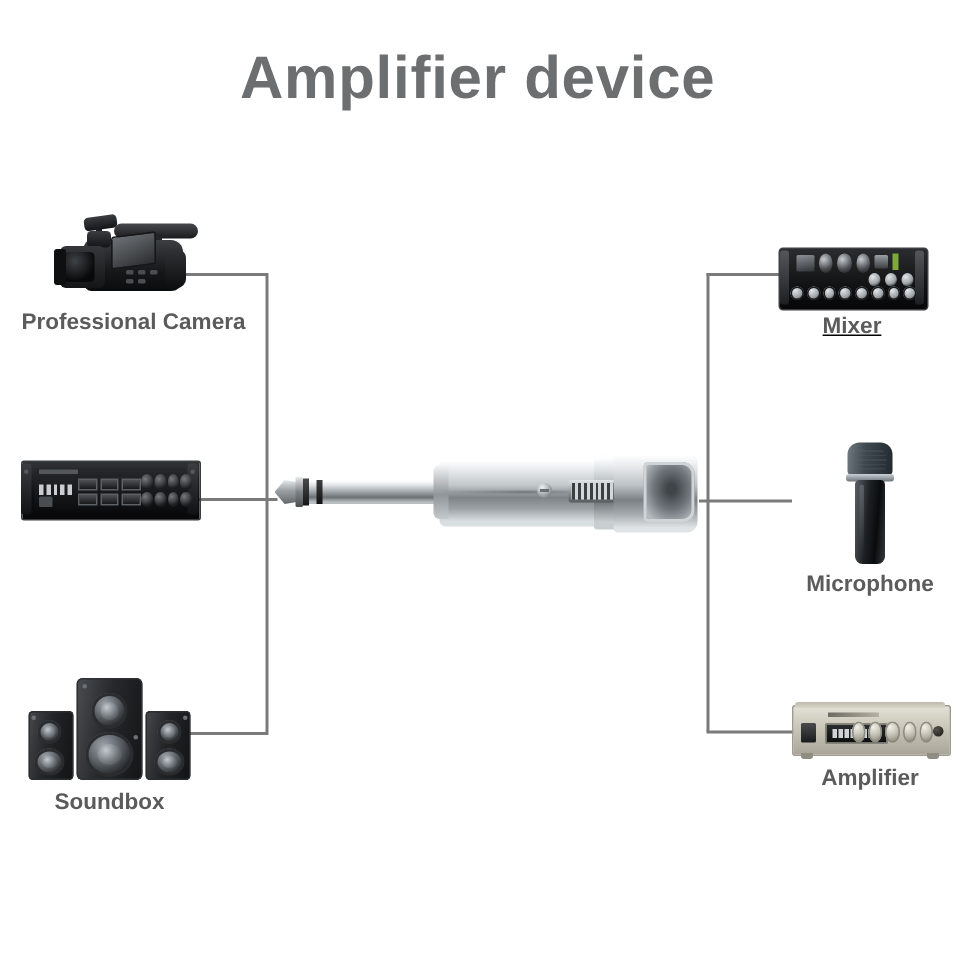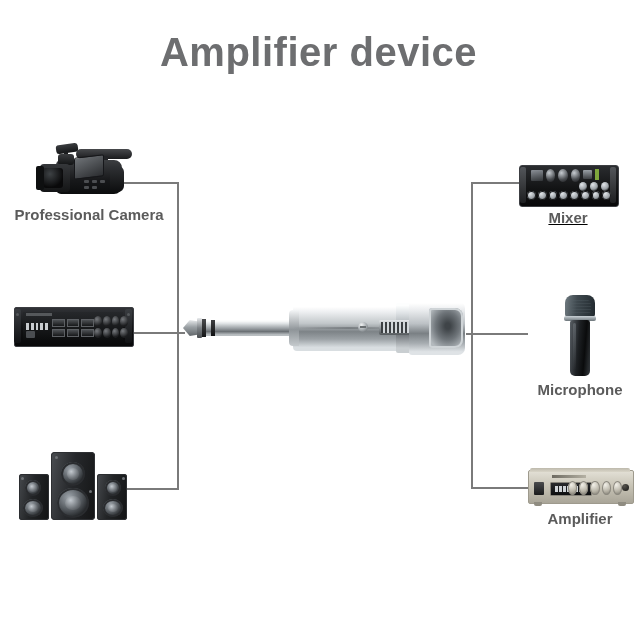--- a/index.html
+++ b/index.html
@@ -295,20 +295,21 @@
         <div class="drv" style="left:6px;top:30px;width:16px;height:16px;"></div>
         <div class="drv" style="left:4px;top:49px;width:20px;height:18px;"></div>
         <div class="drv" style="right:6px;top:30px;width:16px;height:16px;"></div>
         <div class="drv" style="right:4px;top:49px;width:20px;height:18px;"></div>
         <div class="sb-dot" style="left:36px;top:6px;"></div>
         <div class="sb-dot" style="left:70px;top:40px;"></div>
         <div class="sb-dot" style="left:2px;top:27px;"></div>
         <div class="sb-dot" style="right:2px;top:27px;"></div>
       </div>
     </div>
+    <div class="cap cap-left">Soundbox</div>
   </div>
 
   <div class="node" style="left:518px;top:165px;width:100px;text-decoration:underline;">
     <div class="art" style="margin:0 auto;width:98px;">
       <div class="mixer">
         <div class="mx-body"></div>
         <div class="mx-ear" style="left:1px;"></div>
         <div class="mx-ear" style="right:1px;"></div>
         <div class="mx-screen"></div>
         <div class="mx-knobs">

